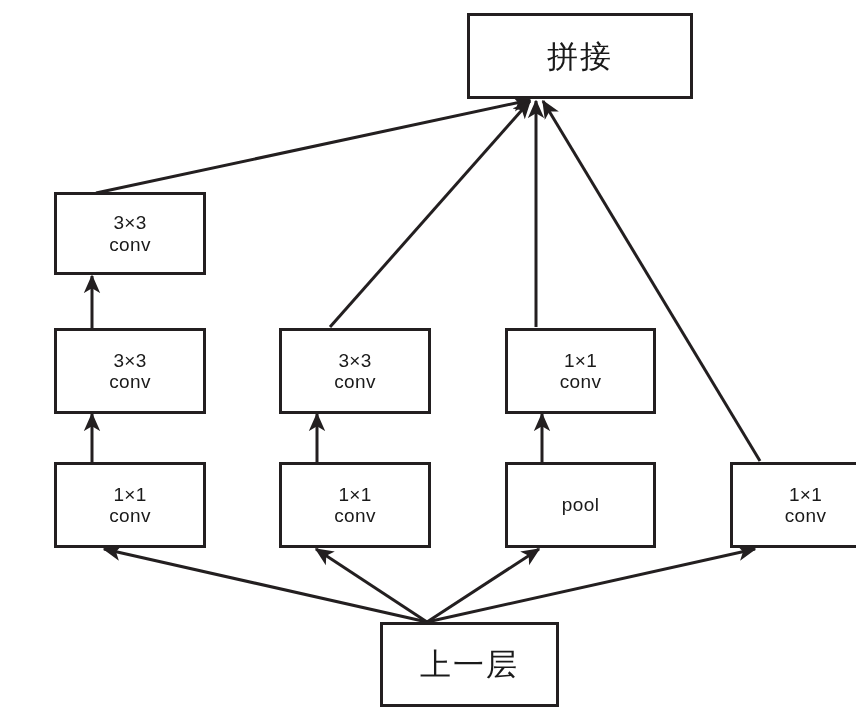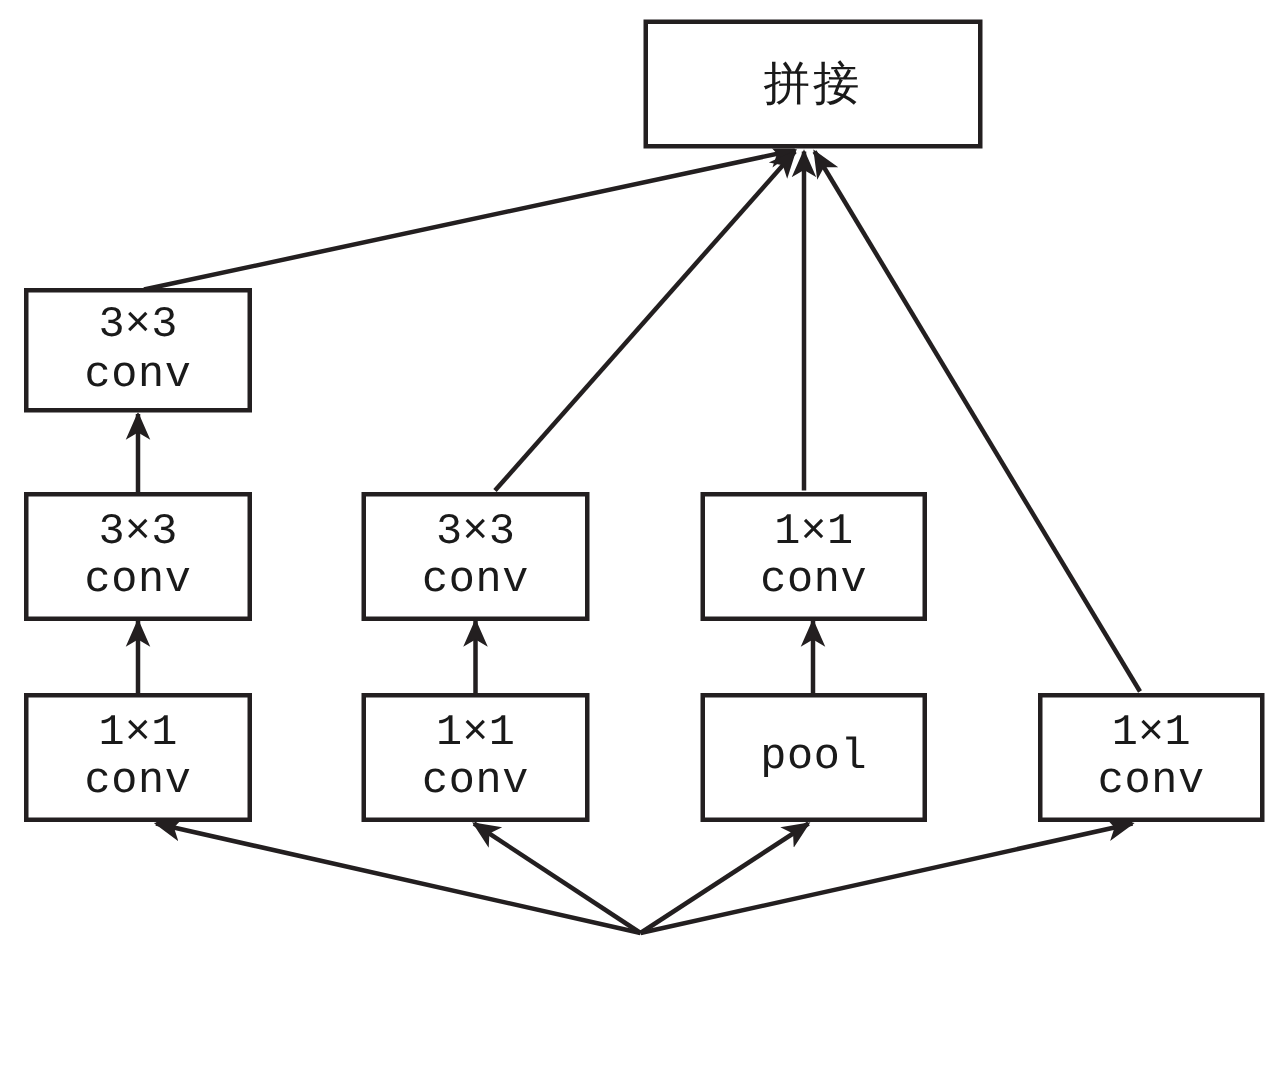--- a/index.html
+++ b/index.html
@@ -32,27 +32,28 @@
     border: 3px solid #231f20;
     background: #ffffff;
     display: flex;
     flex-direction: column;
     align-items: center;
     justify-content: center;
     color: #1a1a1a;
     line-height: 1.12;
     text-align: center;
     white-space: nowrap;
+    margin-left: 38px;
   }
   .node-line {
     display: block;
   }
   .latin-label {
-    font-family: Liberation Mono, monospace;
-    font-size: 29px;
+    font-family: Liberation Sans, sans-serif;
+    font-size: 19px;
     letter-spacing: 0.4px;
   }
   .latin-label.dim {
     letter-spacing: 0.2px;
   }
   .cjk-label {
     font-family: "DejaVu Sans", "Liberation Sans", sans-serif;
     font-size: 31px;
     letter-spacing: 2px;
   }
@@ -127,14 +128,17 @@
 
   <div class="node-box" style="left:467px; top:462px; width:151px; height:86px;align-items:center;">
     <span class="node-line latin-label">pool</span>
   </div>
 
   <div class="node-box" style="left:692px; top:462px; width:151px; height:86px;">
     <span class="node-line latin-label dim">1×1</span>
     <span class="node-line latin-label">conv</span>
   </div>
 
+  <div class="node-box" style="left:342px; top:622px; width:179px; height:85px;">
+    <span class="node-line cjk-label">上一层</span>
+  </div>
 
 </div>
 
 </body></html>

